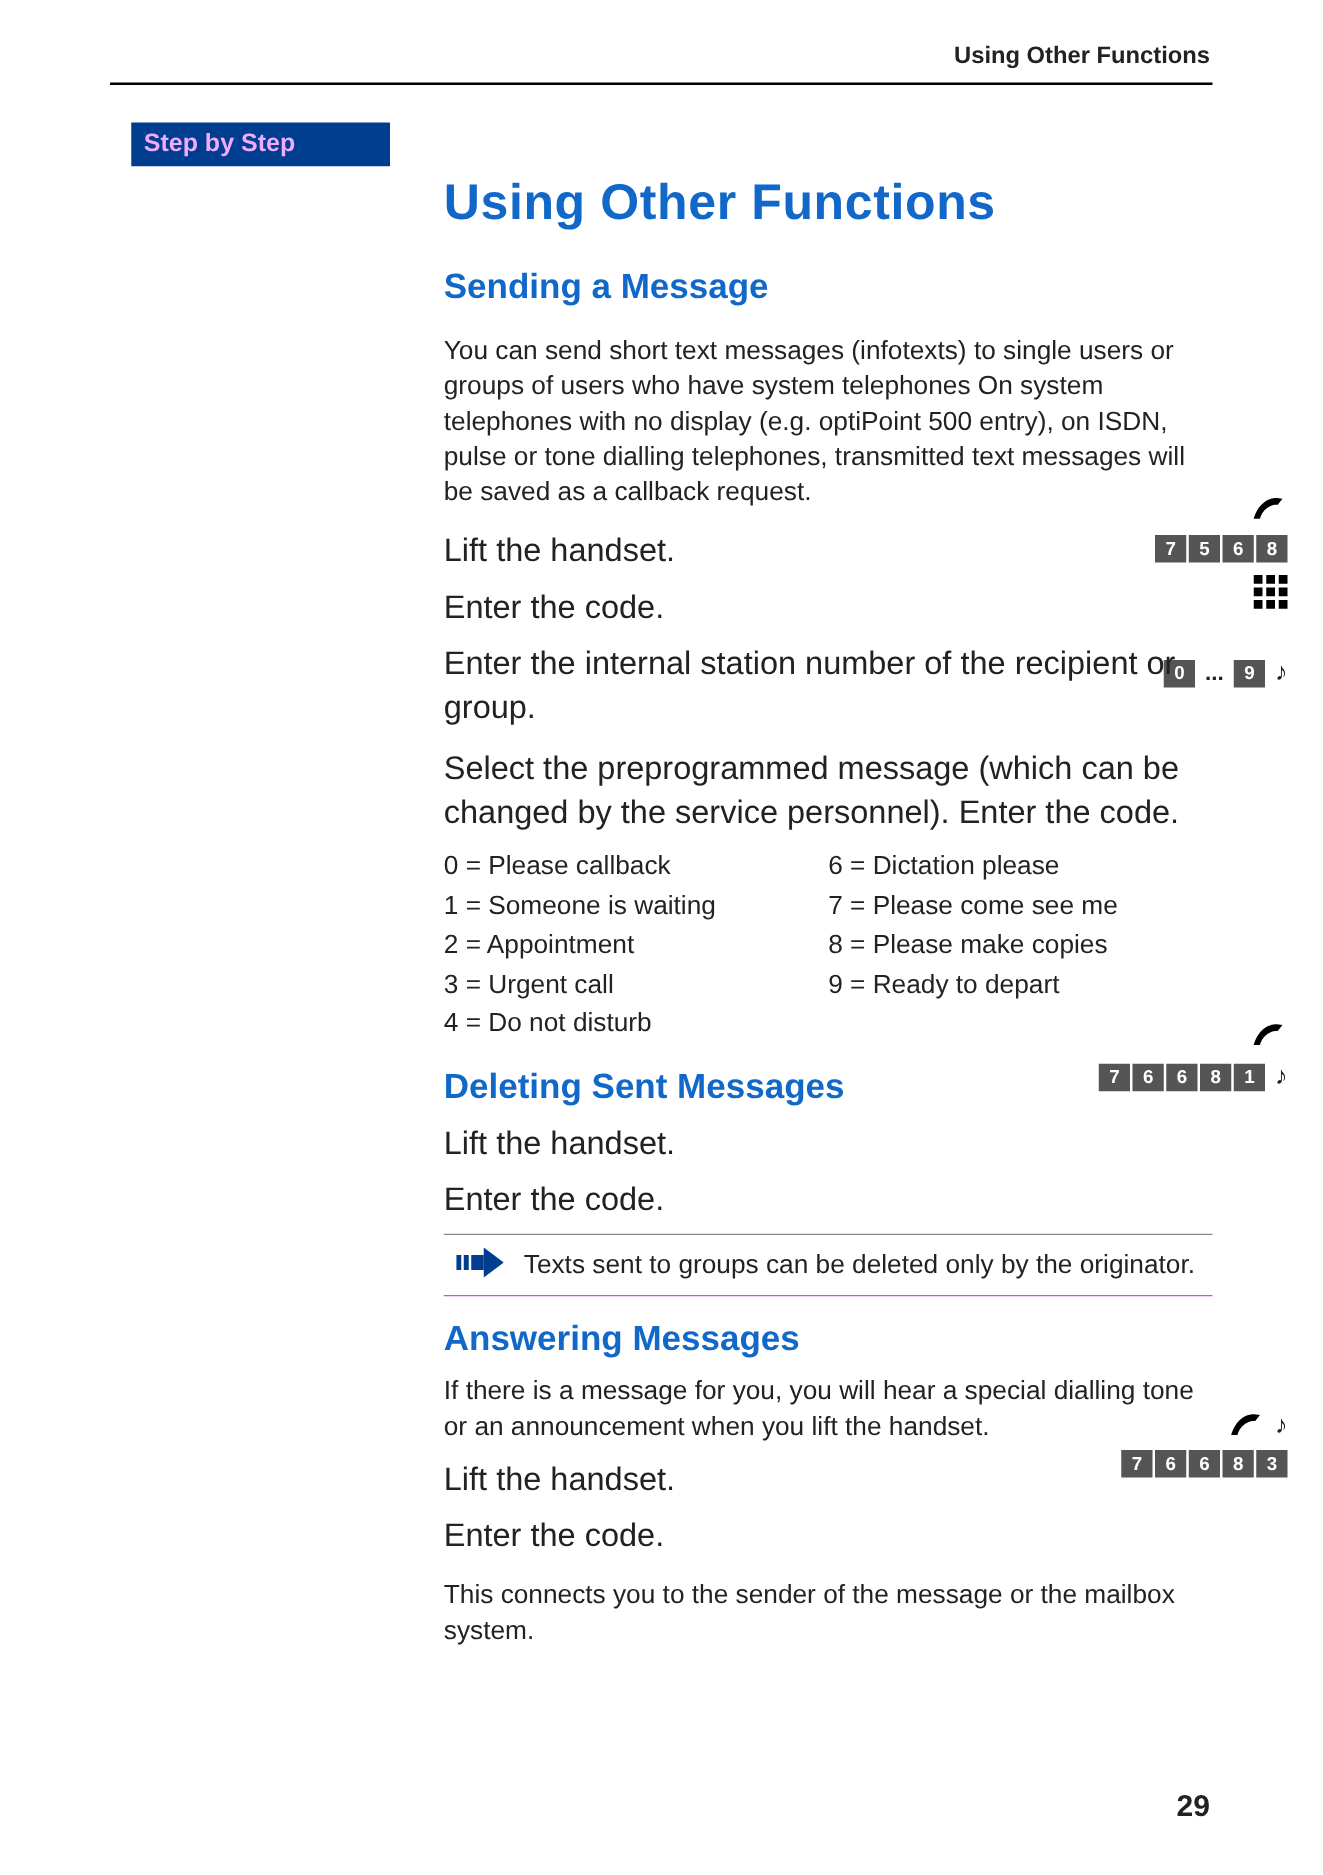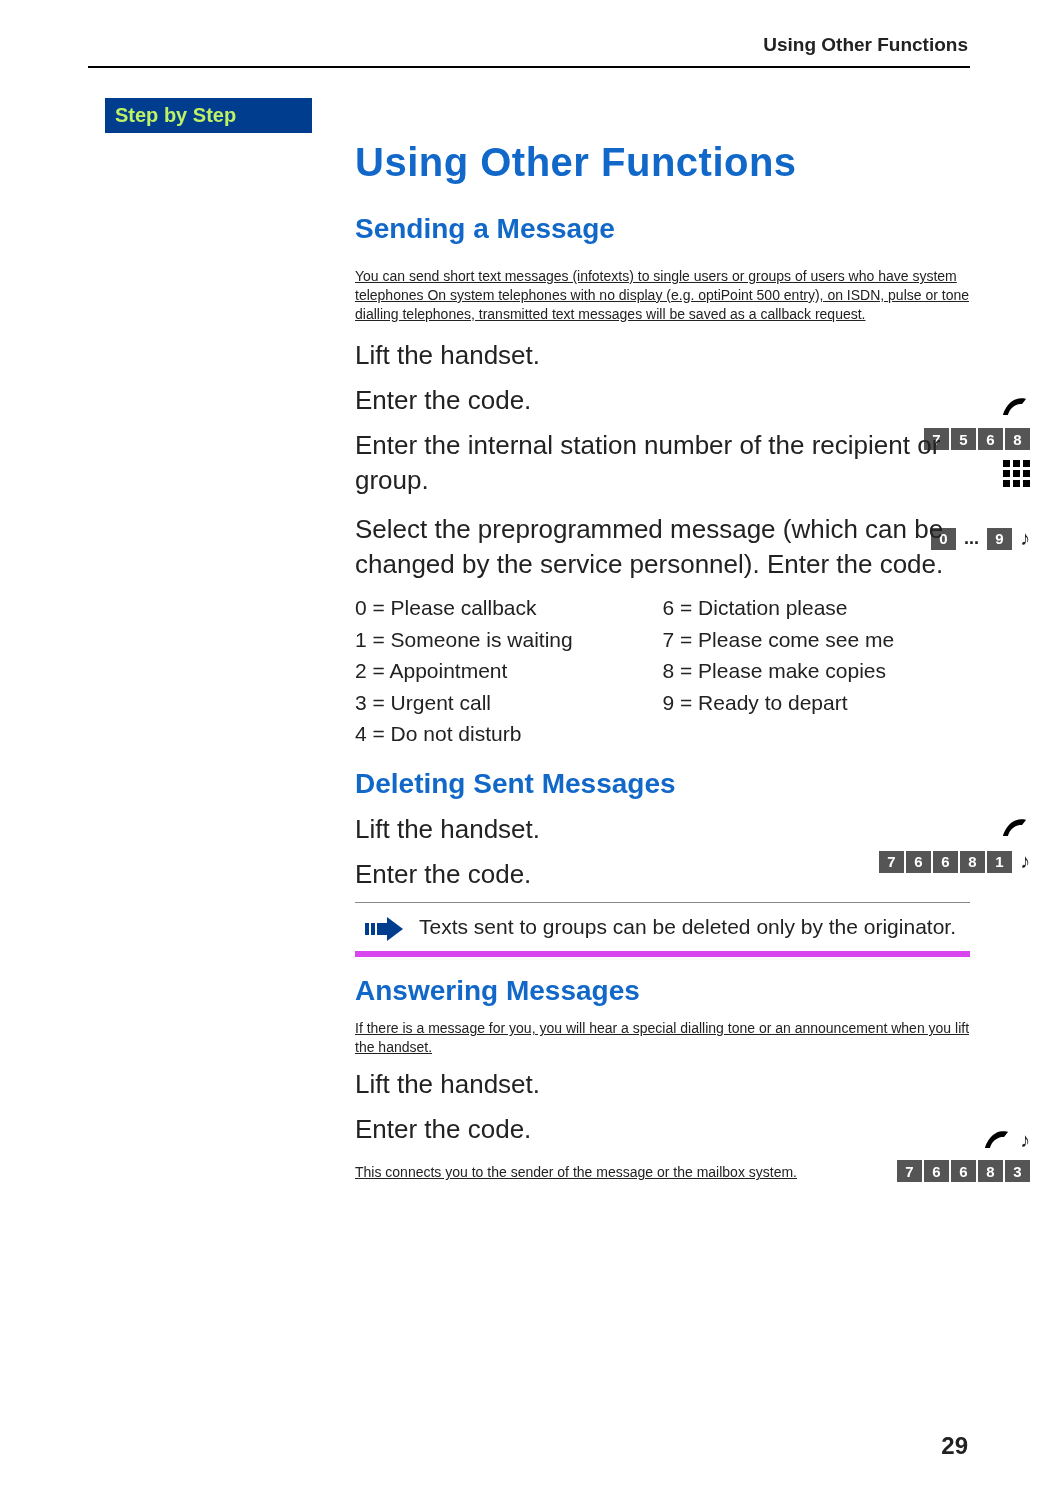--- a/index.html
+++ b/index.html
@@ -26,21 +26,21 @@
       height: 2px;
       background: #000;
     }
     .sidebar-bar {
       position: absolute;
       top: 98px;
       left: 105px;
       width: 207px;
       height: 35px;
       background: #003d8f;
-      color: #bef264;
+      color: #f0abfc;
       font-weight: bold;
       font-size: 20px;
       padding: 6px 0 0 10px;
     }
     .content {
       position: absolute;
       left: 355px;
       right: 88px;
       top: 140px;
     }
@@ -58,24 +58,23 @@
       margin-bottom: 22px;
     }
     .h3 {
       font-size: 28px;
       font-weight: bold;
       color: #1168c9;
       margin-top: 18px;
       margin-bottom: 12px;
     }
     .body-text {
-      font-size: 14px;
+      font-size: 21px;
       line-height: 1.35;
       margin-bottom: 6px;
-      text-decoration: underline;
     }
     .step-text {
       font-size: 26px;
       line-height: 1.35;
       margin-bottom: 10px;
     }
     .msg-columns {
       display: flex;
       font-size: 21px;
       line-height: 1.5;
@@ -125,26 +124,26 @@
       position: absolute;
       right: 28px;
       display: flex;
       align-items: center;
       justify-content: flex-end;
       gap: 4px;
     }
     .note-box {
       display: flex;
       border-top: 1px solid #888;
-      border-bottom: 6px solid #d946ef;
+      border-bottom: 1px solid #d946ef;
       padding: 10px 0;
       margin: 10px 0 14px 0;
       font-size: 21px;
       line-height: 1.35;
-      align-items: flex-end;
+      align-items: flex-start;
     }
     .note-arrow {
       margin-right: 16px;
       margin-left: 10px;
       flex-shrink: 0;
     }
     .page-num {
       position: absolute;
       bottom: 40px;
       right: 90px;

